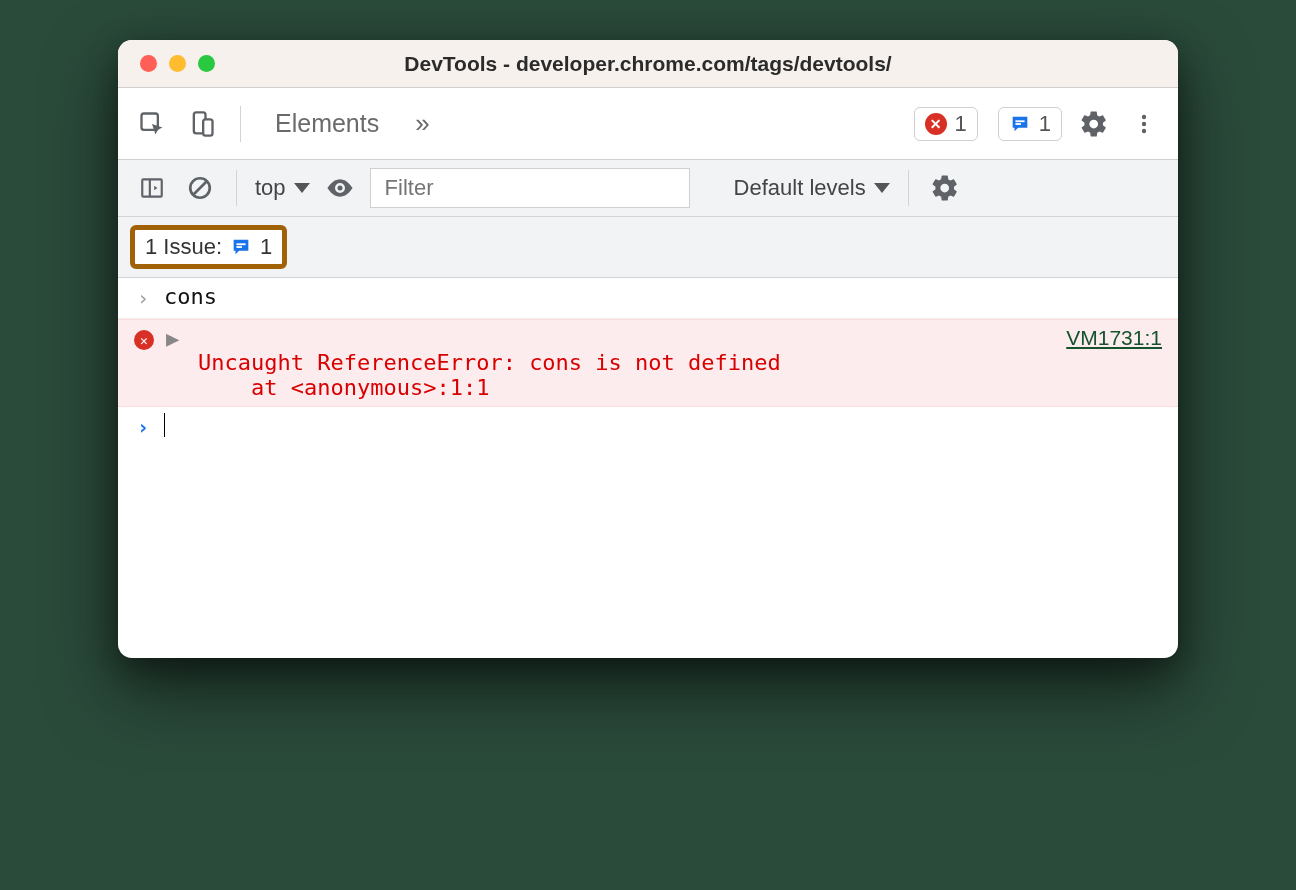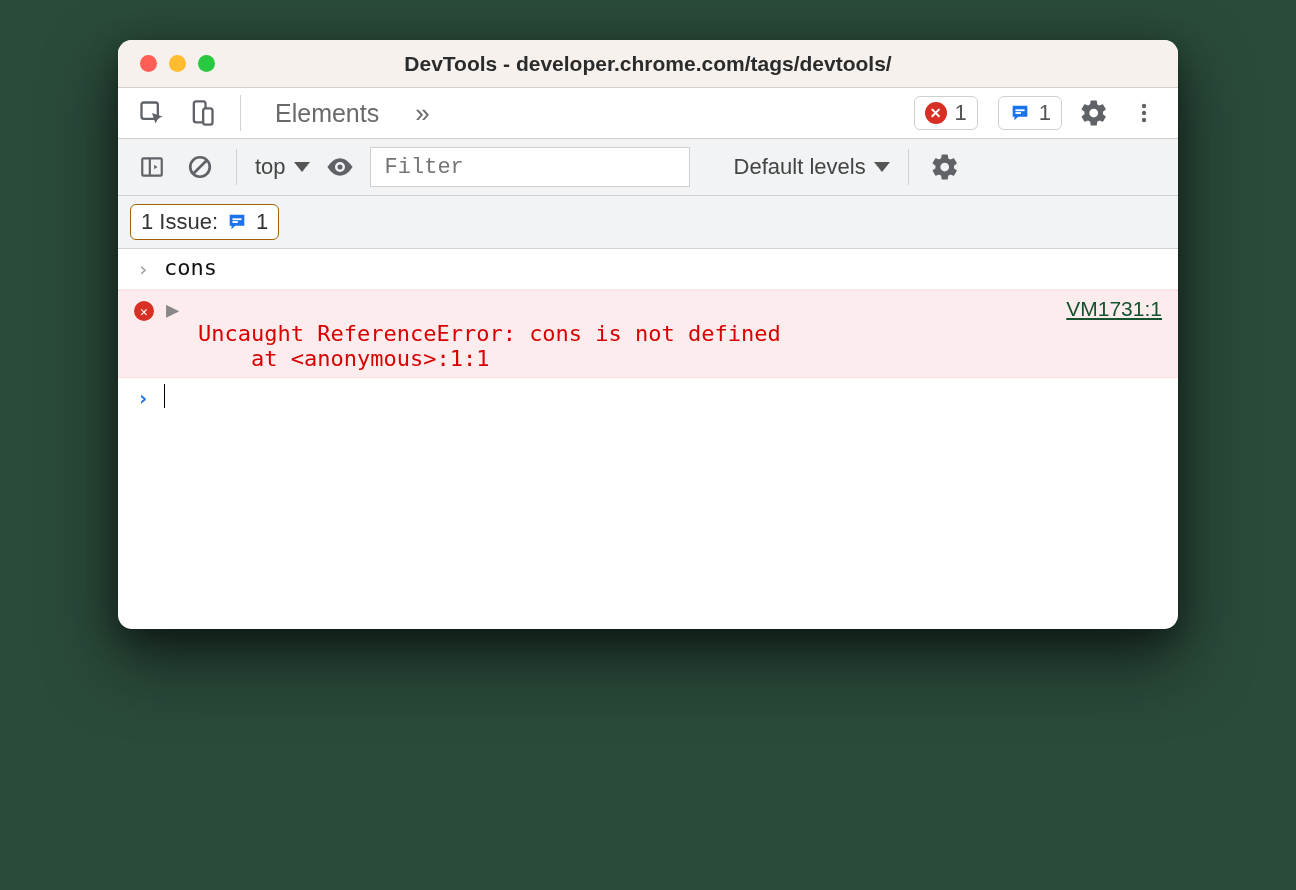--- a/index.html
+++ b/index.html
@@ -28,21 +28,21 @@
   .traffic { display:flex; gap:12px; padding-left:22px; }
   .dot { width:17px; height:17px; border-radius:50%; }
   .dot.red{background:#ff5f57;} .dot.yellow{background:#febc2e;} .dot.green{background:#28c840;}
   .title {
     position:absolute; left:0; right:0; text-align:center;
     font-size:21px; font-weight:700; color:#2b2b2b;
     pointer-events:none;
   }
   
   .tabbar {
-    height:51px;
+    height:72px;
     border-bottom:1px solid #cfcfcf;
     display:flex; align-items:center;
     padding: 0 16px;
     gap:14px;
     color:#555;
   }
   .iconbtn {
     width:36px; height:36px;
     display:inline-flex; align-items:center; justify-content:center;
     cursor:pointer;
@@ -83,31 +83,31 @@
   }
   .tri { width:0;height:0;border-left:8px solid transparent;border-right:8px solid transparent;border-top:10px solid #555; display:inline-block; }
   .filter {
     flex: 0 0 320px;
     border:1px solid #cfcfcf;
     background:#fff; height:40px;
     padding:4px 12px; font-size:22px; color:#5f6368;
     display:flex; align-items:center;
   }
   .filter input {
-    border:0; outline:0; width:100%; font-size:22px; color:#333; background:transparent;font-family:Liberation Mono, monospace;
+    border:0; outline:0; width:100%; font-size:22px; color:#333; background:transparent;
   }
   
   .issuesrow {
     background:#f1f3f4;
     border-bottom:1px solid #d3d3d3;
     padding:8px 12px;
   }
   .issuepill {
     display:inline-flex; align-items:center; gap:8px;
-    border:1px solid #a16207; border-radius:6px;
+    border:5px solid #a16207; border-radius:6px;
     background:#fff;
     padding:4px 10px; font-size:22px; color:#333;
   }
   
   .cbody { min-height:380px; font-family: Menlo, Monaco, Consolas, monospace; font-size:22px; }
   .row { display:flex; align-items:flex-start; padding:6px 16px; border-bottom:1px solid #eee; gap:12px; }
   .row.input-old .chev { color:#9aa0a6; }
   .row .chev { font-size:20px; line-height:28px; width:18px; text-align:center; }
   .row.err {
     background:#fdecee; border-top:1px solid #fdd; border-bottom:1px solid #fdd;

